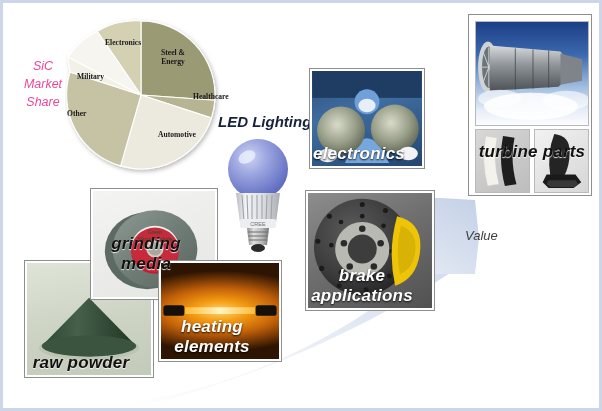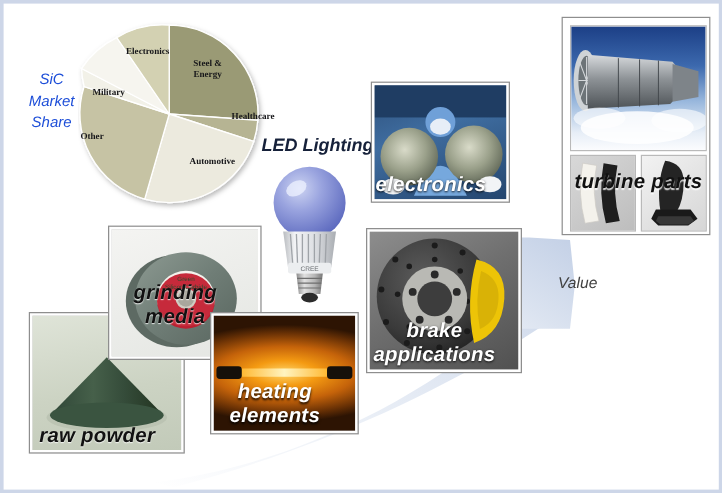--- a/index.html
+++ b/index.html
@@ -48,21 +48,21 @@
     position:absolute;left:462px;top:225px;
     font-style:italic;font-size:13px;color:#404040;
     z-index:4;
   }
 
   
   #pie-wrap{position:absolute;left:62px;top:8px;width:158px;height:168px;}
   #pie-label{
     position:absolute;left:14px;top:55px;width:52px;
     text-align:center;font-style:italic;font-size:12.5px;
-    line-height:1.42;color:#1d4ed8;
+    line-height:1.42;color:#ec4899;
   }
   .slice-label{
     position:absolute;
     font-family:"Liberation Serif",serif;
     font-weight:bold;font-size:7.6px;color:#17171a;
     text-align:center;line-height:1.18;
     white-space:nowrap;
     z-index:3;
   }
 
@@ -76,21 +76,21 @@
 
   
   #raw-powder{left:22px;top:258px;width:128px;height:116px;}
   .powder-bg{position:absolute;inset:0;background:linear-gradient(170deg,#dfe4d8 0%,#ccd3c3 55%,#c2cab9 100%);}
 
   
   #grinding{left:88px;top:186px;width:126px;height:110px;}
   .grind-bg{position:absolute;inset:0;background:linear-gradient(160deg,#f4f4f2 0%,#e4e6e2 100%);}
 
   
-  #heating{left:173px;top:258px;width:122px;height:100px;text-decoration:underline;}
+  #heating{left:156px;top:258px;width:122px;height:100px;text-decoration:underline;}
   .heat-bg{position:absolute;inset:0;
     background:radial-gradient(ellipse 90% 42% at 50% 50%, #ffd66a 0%, #f49a12 26%, #c5630a 55%, #6b3205 82%, #2d1403 100%);}
 
   
   #electronics{left:307px;top:66px;width:114px;height:99px;}
   .elec-bg{position:absolute;inset:0;background:linear-gradient(160deg,#2d4f7a 0%,#3f6da0 40%,#24466f 100%);}
 
   
   #brakes{left:303px;top:188px;width:128px;height:119px;}
   .brake-bg{position:absolute;inset:0;background:linear-gradient(150deg,#8d8d8d 0%,#6f6f6f 45%,#515151 100%);}

